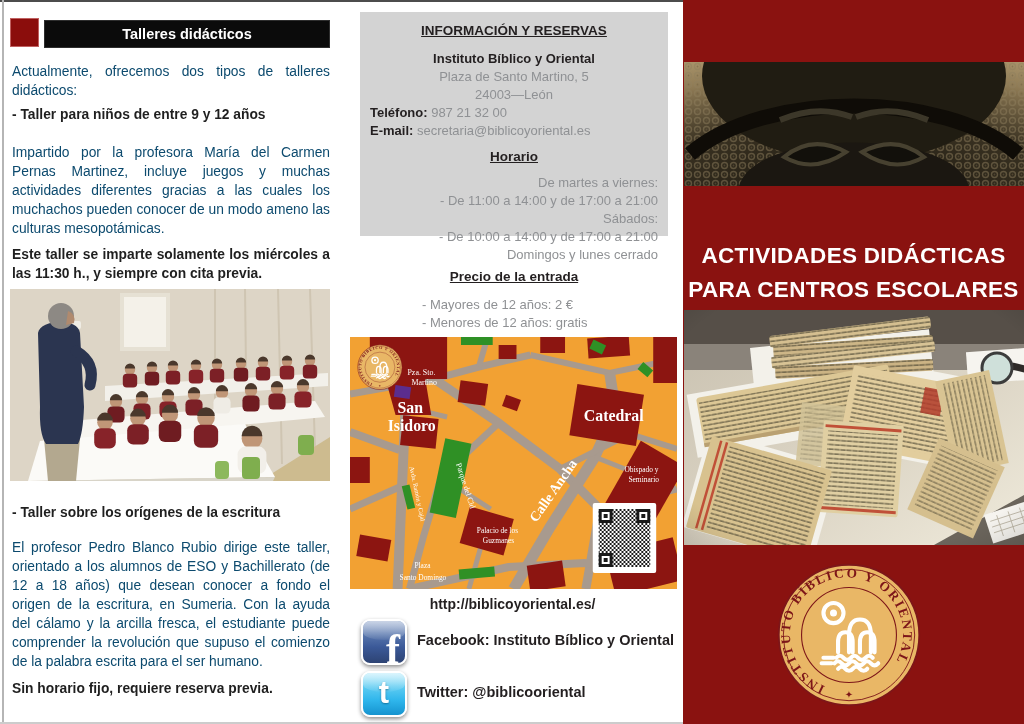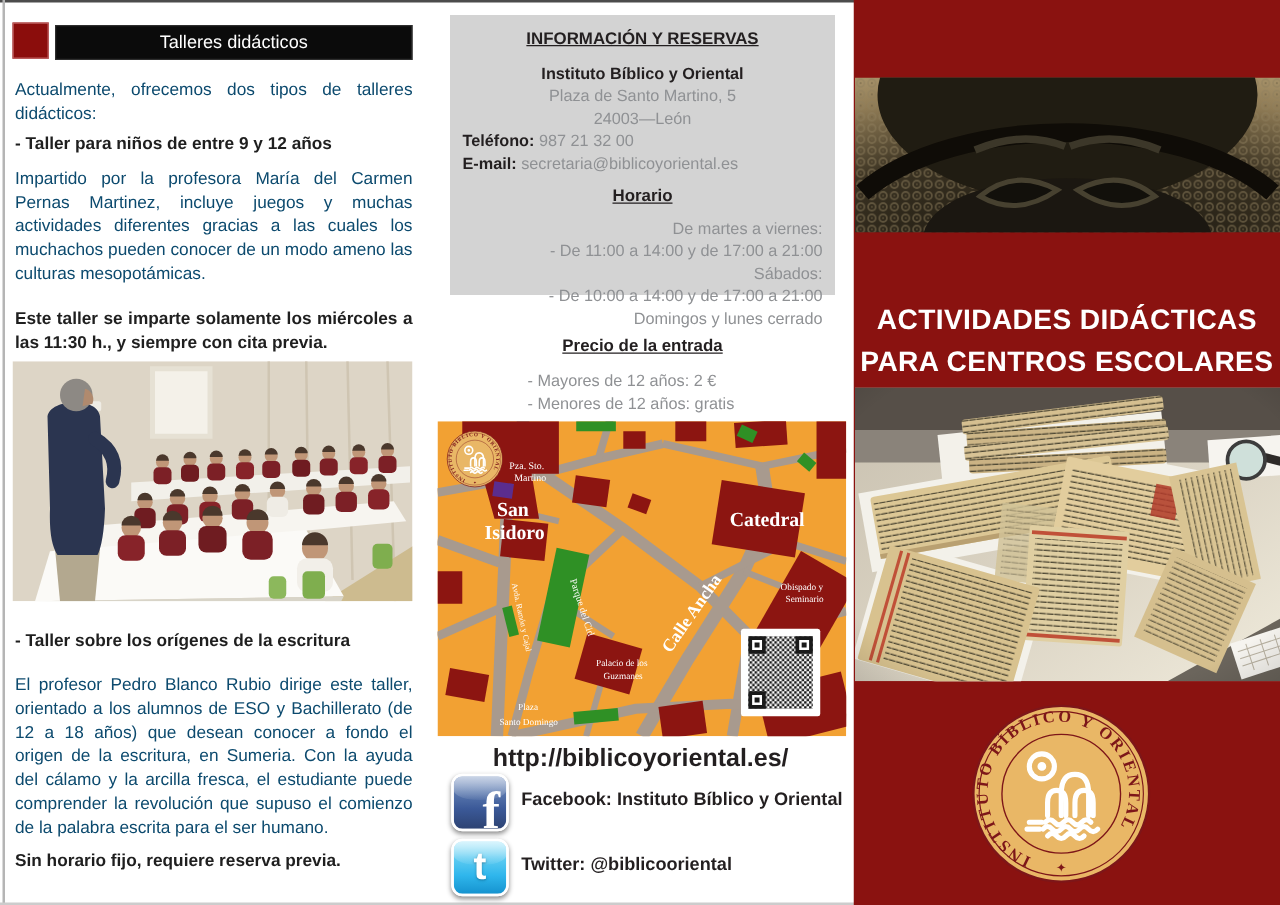--- a/index.html
+++ b/index.html
@@ -13,40 +13,40 @@
 
   
   .frame-top{left:0;top:0;width:690px;height:2px;background:#4c4c4c;}
   .frame-left{left:2px;top:0;width:2px;height:724px;background:#b5b5b5;}
   .frame-bottom{left:0;top:722px;width:690px;height:2px;background:#cccccc;}
 
   
   .col-a{left:0;top:0;width:340px;height:724px;}
   .red-square{left:10px;top:18px;width:27px;height:27px;background:#8b0d0c;border:1px solid #c06060;}
   .black-bar{left:44px;top:20px;width:284px;height:26px;background:#0b0b0b;color:#fff;
-    font-weight:normal;font-size:14.5px;line-height:26px;text-align:center;border:1px solid #2e2e2e;}
+    font-weight:bold;font-size:14.5px;line-height:26px;text-align:center;border:1px solid #2e2e2e;}
   .body-txt{left:12px;width:318px;font-size:13.8px;line-height:19px;color:#0c4a6e;text-align:justify;}
   .bold-txt{font-weight:bold;color:#1f1f1f;text-align:left;}
   .photo-a{left:10px;top:289px;width:320px;height:192px;}
 
   
   .info-box{left:360px;top:12px;width:308px;height:224px;background:#d3d3d3;color:#8f9194;
     font-size:13px;line-height:18px;}
   .ib-inner{padding:8px 10px 0 10px;}
   .ib-title{font-weight:bold;color:#231f20;text-decoration:underline;text-align:center;font-size:13.5px;margin-top:2px;}
   .ib-center{text-align:center;}
   .ib-bold{font-weight:bold;color:#231f20;}
   .ib-row{text-align:left;}
   .sch-line{text-align:right;}
   .sch-line.ind{padding-left:46px;}
   .price-line{padding-left:52px;text-align:left;}
   .mt4{margin-top:4px;} .mt8{margin-top:8px;} .mt10{margin-top:10px;}
 
   .map-wrap{left:350px;top:337px;width:327px;height:252px;}
-  .url-line{left:340px;top:596px;width:345px;text-align:center;font-weight:bold;font-size:20px;color:#231f20;}
+  .url-line{left:340px;top:596px;width:345px;text-align:center;font-weight:bold;font-size:14px;color:#231f20;}
 
   .sq-icon{width:42px;height:42px;border-radius:9px;border:2px solid #ffffff;
     box-shadow:0 2px 4px rgba(0,0,0,.45);overflow:hidden;position:absolute;}
   .fb-icon{left:361px;top:619px;background:linear-gradient(180deg,#8aa1c9 0%,#5d7bb0 28%,#3b5998 62%,#2d4373 100%);}
   .tw-icon{left:361px;top:671px;background:linear-gradient(180deg,#aee9fb 0%,#62cdf2 30%,#2fb6ec 65%,#1593cf 100%);}
   .gloss{position:absolute;left:0;top:0;right:0;height:46%;
     background:linear-gradient(rgba(255,255,255,.55),rgba(255,255,255,.05));
     border-radius:7px 7px 50% 50% / 7px 7px 40% 40%;}
   .fb-f{position:absolute;right:5px;bottom:-10px;color:#fff;font-family:"Liberation Serif",serif;
     font-weight:bold;font-size:42px;}
@@ -239,21 +239,21 @@
   </g>
   <rect width="340" height="235" fill="url(#vig)"></rect>
 </svg>
 
 <div class="abs col-a">
   <div class="abs red-square"></div>
   <div class="abs black-bar">Talleres didácticos</div>
 
   <div class="abs body-txt" style="top:62px;">Actualmente, ofrecemos dos tipos de talleres didácticos:</div>
   <div class="abs body-txt bold-txt" style="top:105px;">- Taller para niños de entre 9 y 12 años</div>
-  <div class="abs body-txt" style="top:133px;">Impartido por la profesora María del Carmen Pernas Martinez, incluye juegos y muchas actividades diferentes gracias a las cuales los muchachos pueden conocer de un modo ameno las culturas mesopotámicas.</div>
+  <div class="abs body-txt" style="top:143px;">Impartido por la profesora María del Carmen Pernas Martinez, incluye juegos y muchas actividades diferentes gracias a las cuales los muchachos pueden conocer de un modo ameno las culturas mesopotámicas.</div>
   <div class="abs body-txt bold-txt" style="top:245px;text-align:justify;">Este taller se imparte solamente los miércoles a las 11:30 h., y siempre con cita previa.</div>
 
   <svg class="abs photo-a" viewBox="0 0 320 192" preserveAspectRatio="none">
     <defs>
       <g id="stud">
         <circle cx="0" cy="-14" r="6.5" fill="#c09677"></circle>
         <path d="M-6.5,-15.5 a6.5,6.5 0 0 1 13,0 z" fill="#4a382c"></path>
         <rect x="-9" y="-9" width="18" height="17" rx="5" fill="currentColor"></rect>
       </g>
     </defs>

